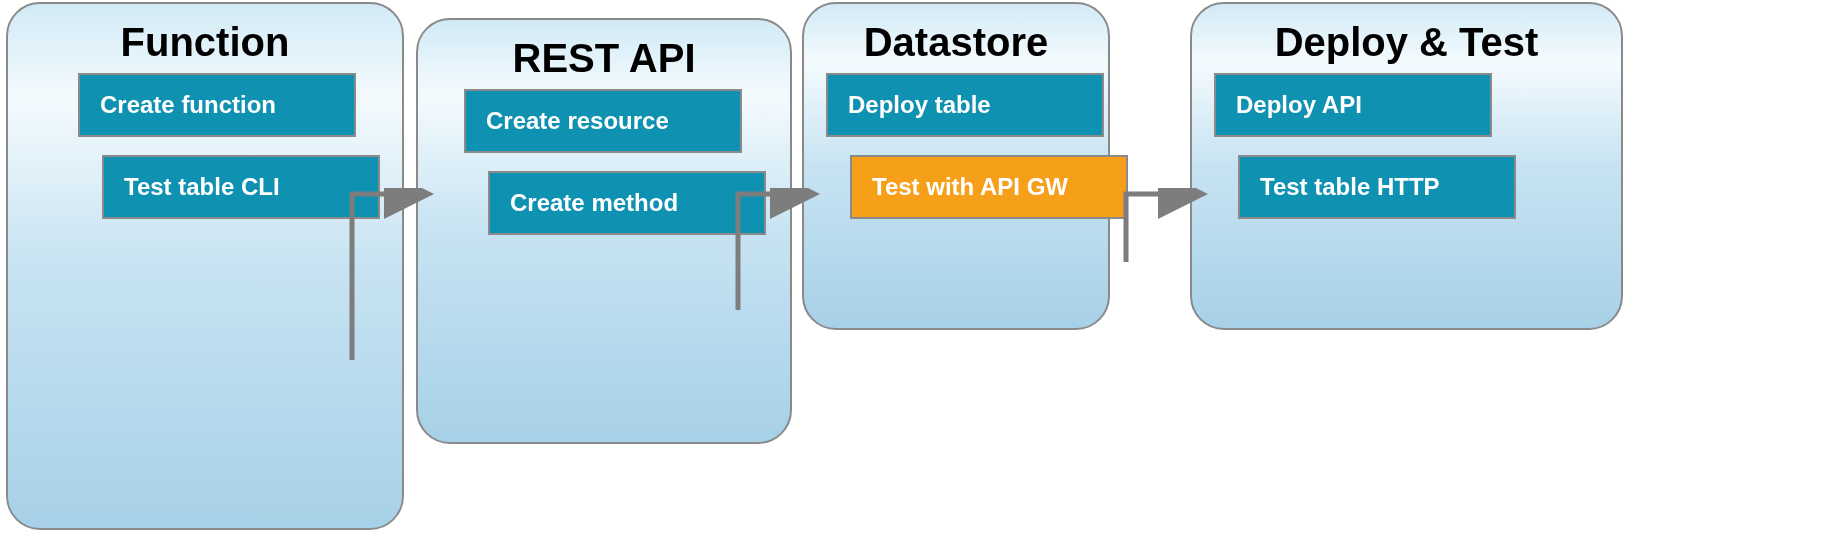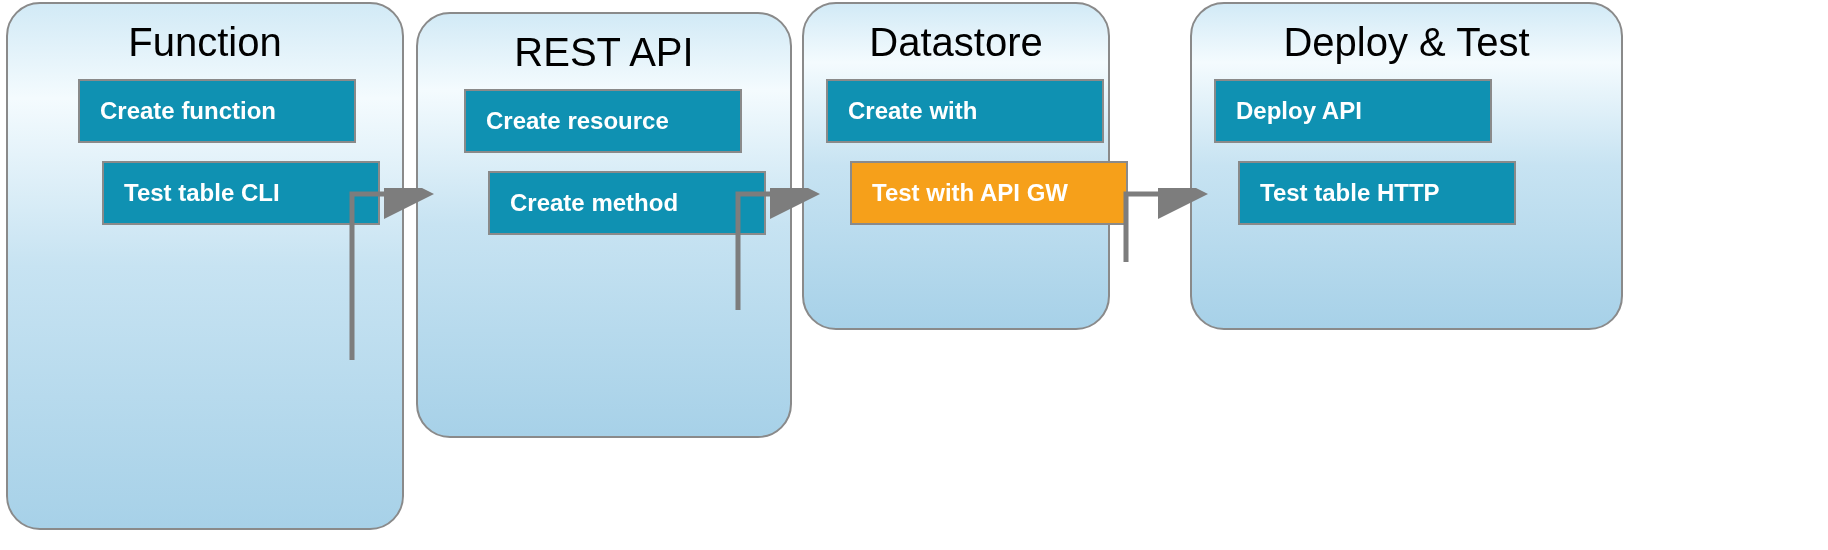--- a/index.html
+++ b/index.html
@@ -12,24 +12,24 @@
   }
   .stage {
     position: absolute;
     border: 2px solid #8a8a8a;
     border-radius: 34px;
     background: linear-gradient(to bottom, #d2eaf6 0%, #f4fbfe 18%, #c7e3f2 50%, #a7d1e8 100%);
     padding: 16px 22px 24px 22px;
   }
   .stage-title {
     font-size: 40px;
-    font-weight: 400;
+    font-weight: 700;
     color: #000;
     text-align: center;
-    margin-bottom: 14px;
+    margin-bottom: 8px;
     white-space: nowrap;
   }
   .step {
     border: 2px solid #8a8a8a;
     background: #0f91b2;
     color: #fff;
     font-size: 24px;
     font-weight: 700;
     padding: 16px 20px;
     margin-bottom: 18px;
@@ -54,29 +54,29 @@
 </style>
 </head>
 <body>
 
 <div class="stage" style="left:6px; top:2px; width:398px; height:528px;">
   <div class="stage-title">Function</div>
   <div class="step indent-2">Create function</div>
   <div class="step indent-3">Test table CLI</div>
 </div>
 
-<div class="stage" style="left:416px; top:12px; width:376px; height:426px;">
+<div class="stage" style="left:416px; top:18px; width:376px; height:426px;">
   <div class="stage-title">REST API</div>
   <div class="step indent-1">Create resource</div>
   <div class="step indent-2">Create method</div>
 </div>
 
 <div class="stage" style="left:802px; top:2px; width:308px; height:328px;">
   <div class="stage-title">Datastore</div>
-  <div class="step">Create with</div>
+  <div class="step">Deploy table</div>
   <div class="step indent-1 highlight">Test with API GW</div>
 </div>
 
 <div class="stage" style="left:1190px; top:2px; width:433px; height:328px;">
   <div class="stage-title">Deploy &amp; Test</div>
   <div class="step">Deploy API</div>
   <div class="step indent-1">Test table HTTP</div>
 </div>
 
 <div class="arrow" style="left:346px; top:188px; width:90px; height:178px;">

